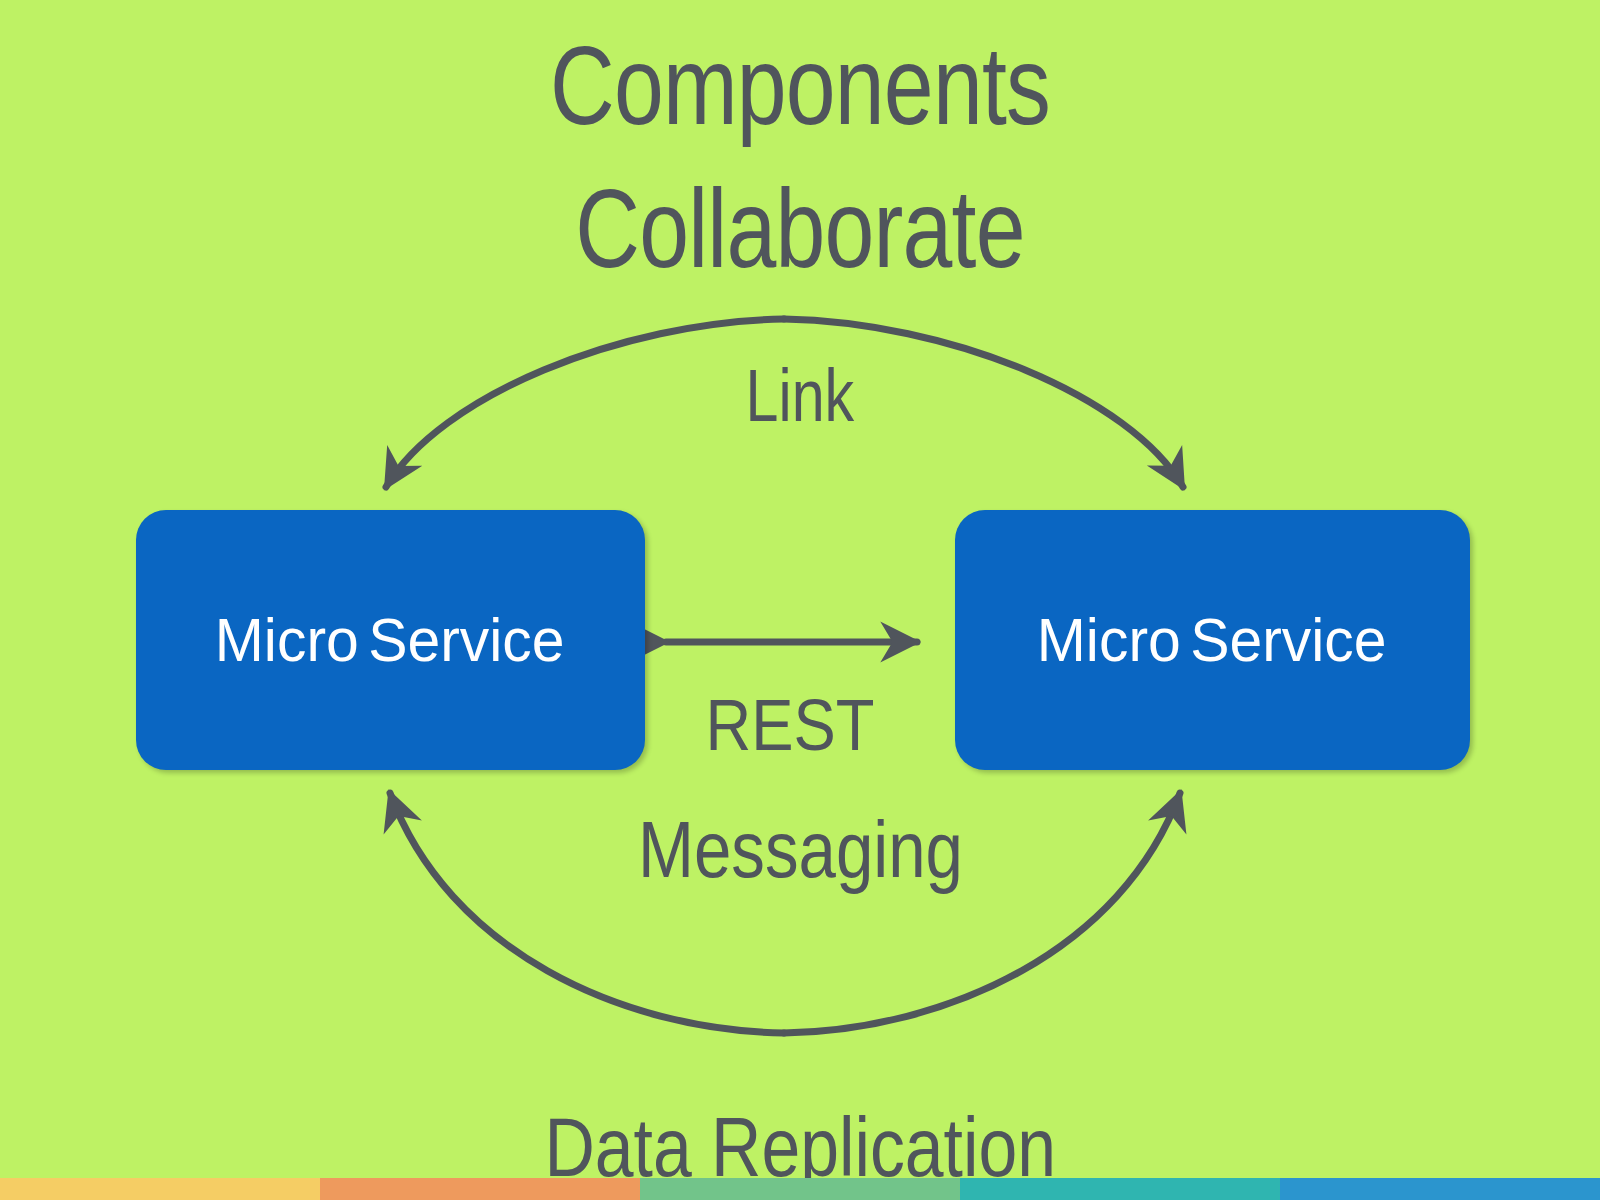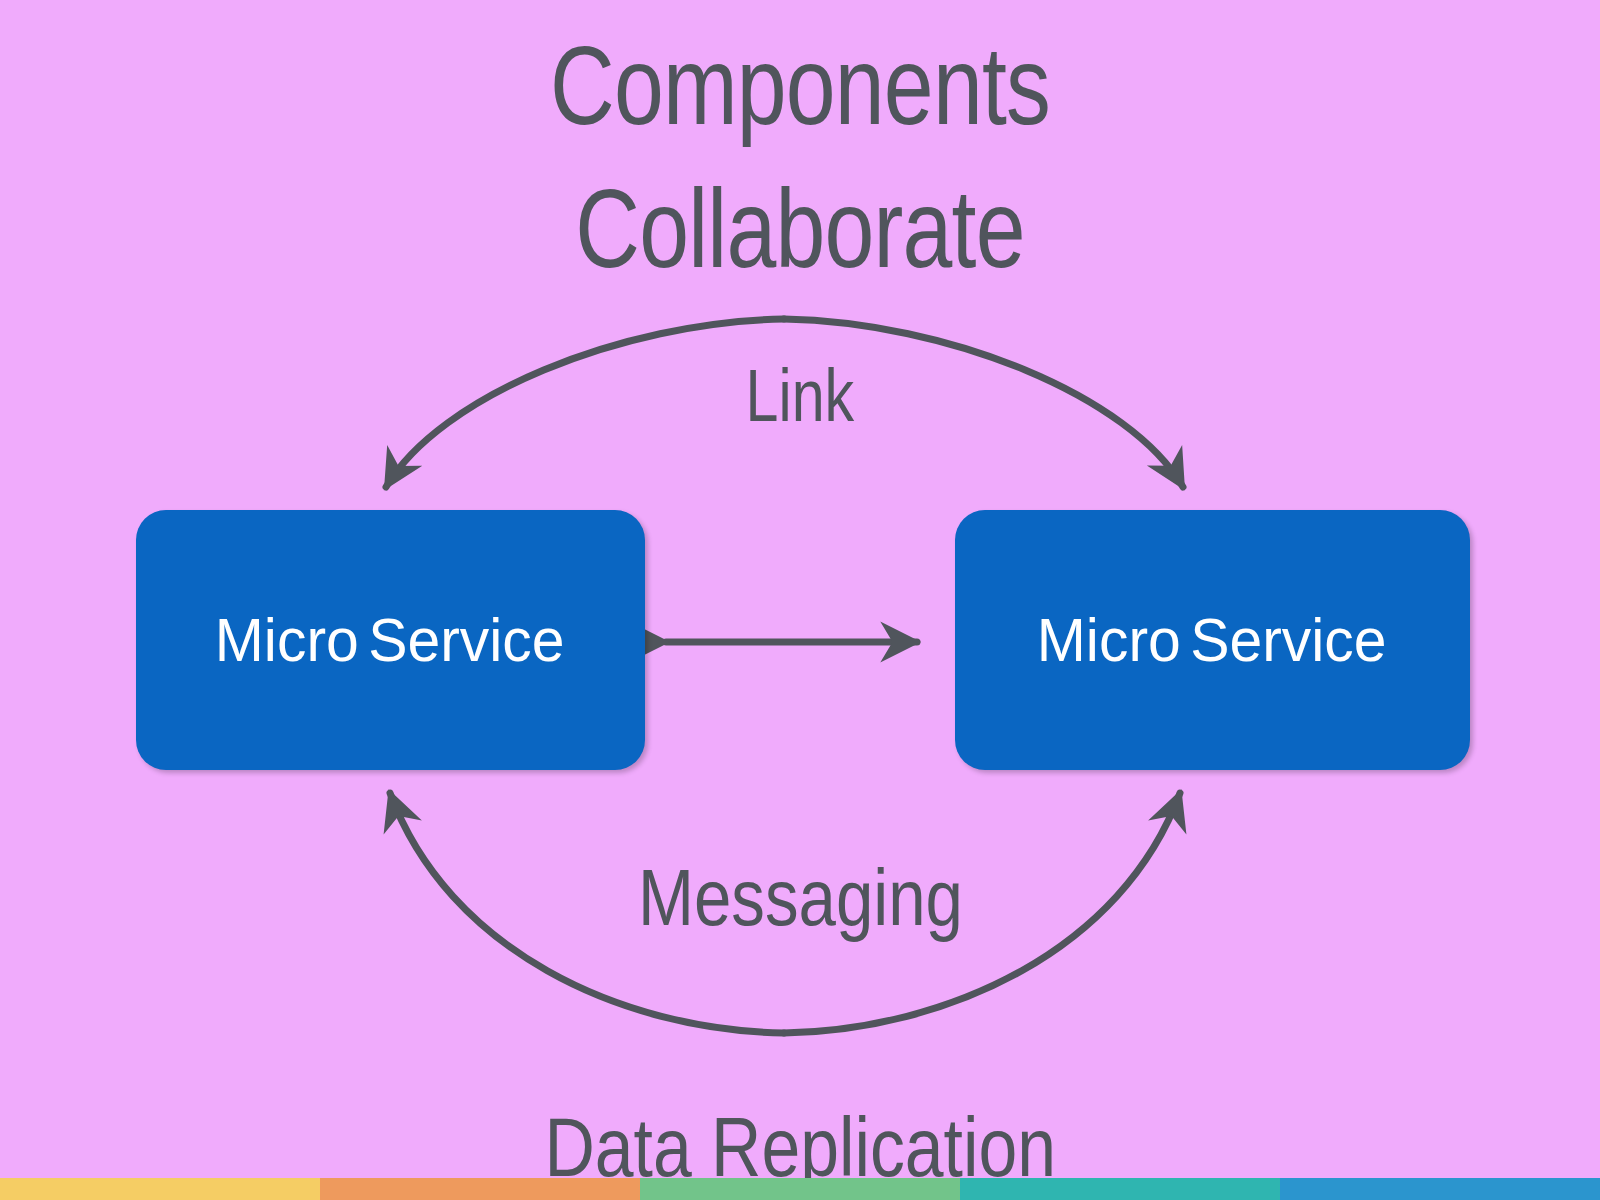--- a/index.html
+++ b/index.html
@@ -75,21 +75,21 @@
   }
   #label-link span { display:inline-block; transform:scaleX(0.80); }
 
   #label-rest {
     left:545px; top:684px; width:490px;
     font-size:72px;
   }
   #label-rest span { display:inline-block; transform:scaleX(0.88); }
 
   #label-messaging {
-    left:430px; top:852px; width:740px;
+    left:430px; top:804px; width:740px;
     font-size:80px;
   }
   #label-messaging span { display:inline-block; transform:scaleX(0.84); }
 
   #label-datarep {
     left:0; top:1062px; width:1600px;
     font-size:84px;
     margin-top:37px;
   }
   #label-datarep span { display:inline-block; transform:scaleX(0.83); }
@@ -99,21 +99,21 @@
     position:absolute;
     left:0; bottom:0;
     width:1600px; height:22px;
     display:flex;
   }
   #color-bar .seg { height:100%; flex:1 1 0; }
 </style>
 </head>
 <body style="background: rgb(253, 253, 253);">
 
-<div id="slide" style="background: #f0abfc;">
+<div id="slide" style="background: #bef264;">
 
   <div id="title" style="color: rgb(80, 85, 92);">Components
 Collaborate</div>
 
   <svg id="diagram" viewBox="0 0 1600 1200">
     <defs>
       <marker id="ah-down" viewBox="0 0 12 12" refX="6" refY="10" markerWidth="7" markerHeight="7" orient="auto-start-reverse">
         <path d="M 1 1 L 6 11 L 11 1 L 6 4 Z" fill="#50555c"></path>
       </marker>
       <marker id="ah-generic" viewBox="0 0 12 12" refX="10" refY="6" markerWidth="7" markerHeight="7" orient="auto">
@@ -143,20 +143,23 @@
 
   <div class="svc-box" id="box-right" style="background: rgb(10, 102, 194); color: rgb(255, 255, 255);">
     <span class="ln">Micro</span>
     <span class="ln">Service</span>
   </div>
 
   <div class="edge-label" id="label-link" style="color: rgb(80, 85, 92);">
     <span>Link</span>
   </div>
 
+  <div class="edge-label" id="label-rest" style="color: rgb(80, 85, 92);">
+    <span>REST</span>
+  </div>
 
   <div class="edge-label" id="label-messaging" style="color: rgb(80, 85, 92);">
     <span>Messaging</span>
   </div>
 
   <div class="edge-label" id="label-datarep" style="color: rgb(80, 85, 92);">
     <span>Data Replication</span>
   </div>
 
   <div id="color-bar">

